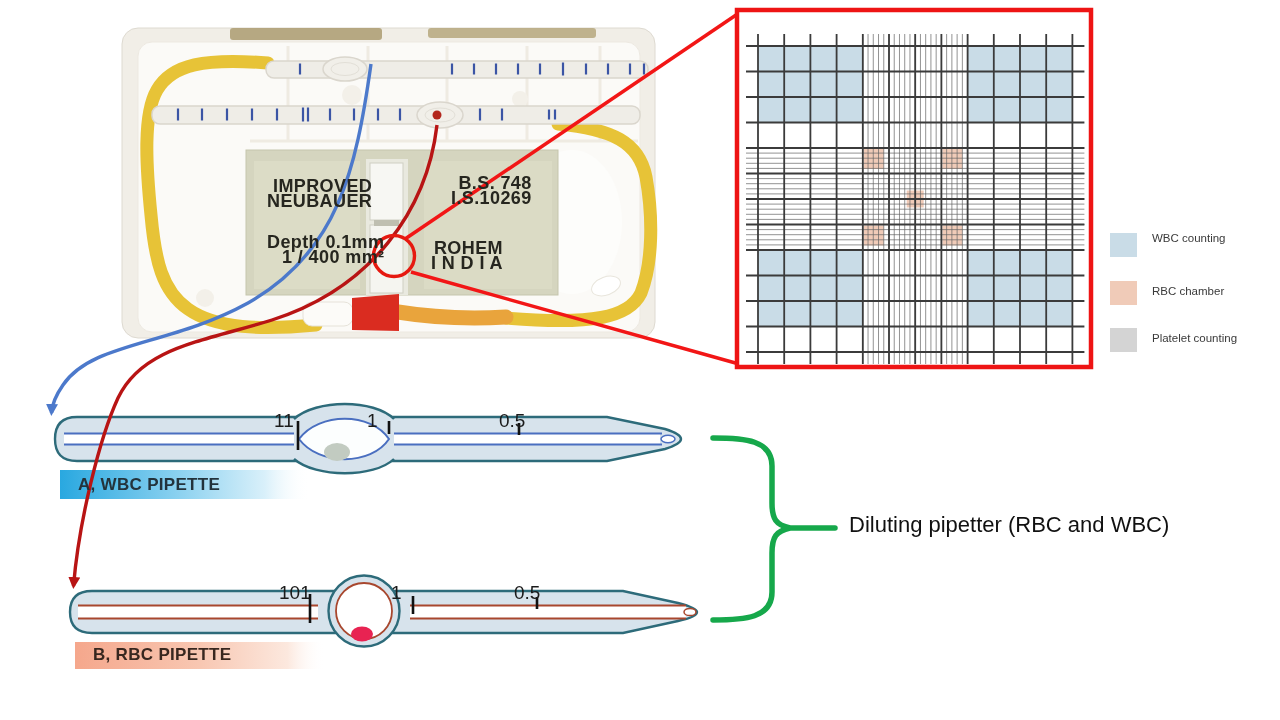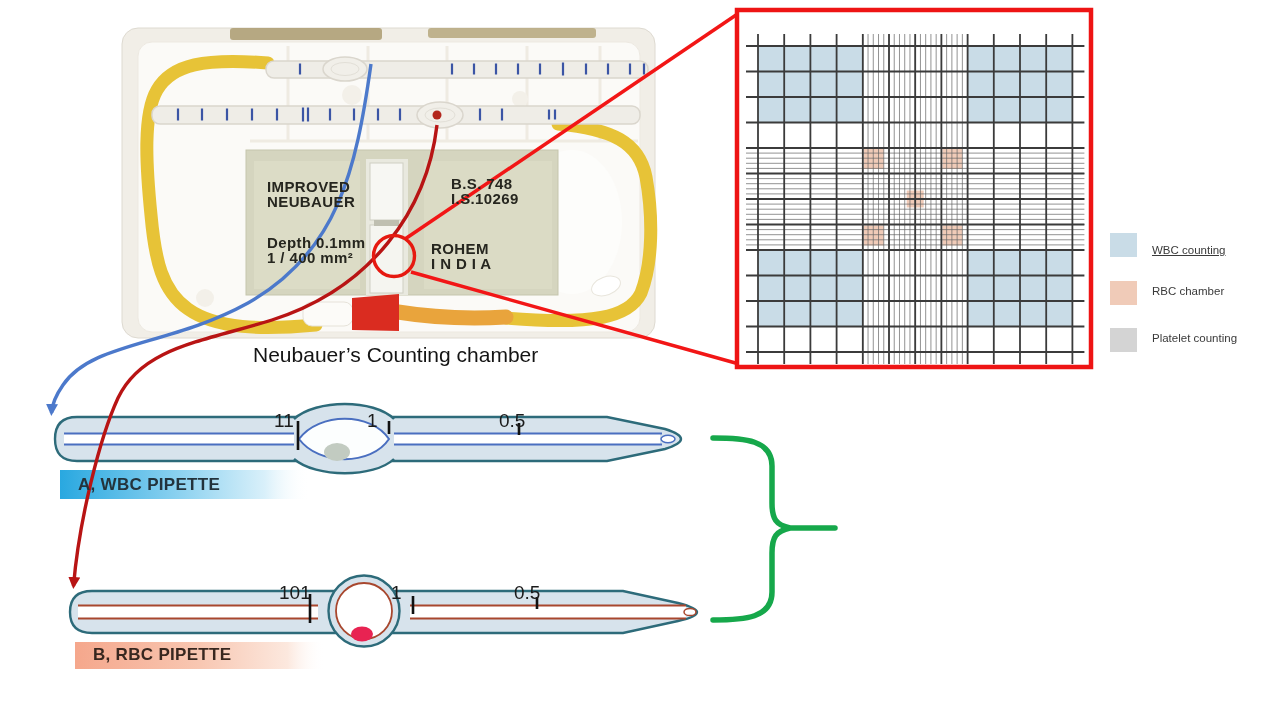--- a/index.html
+++ b/index.html
@@ -1,21 +1,21 @@
 <!DOCTYPE html>
 <html><head>
 <meta charset="utf-8">
 <style>
   html,body{margin:0;padding:0;background:#ffffff;}
   .canvas{position:relative;width:1280px;height:720px;background:#ffffff;overflow:hidden;
           font-family:"Liberation Sans",sans-serif;}
   .canvas svg.scene{position:absolute;left:0;top:0;z-index:1;}
   .abs{position:absolute;z-index:2;}
-  .chamber-text{font-weight:bold;font-size:15px;line-height:15px;color:#26261f;
-                white-space:pre-line;letter-spacing:.4px;}
+  .chamber-text{font-weight:bold;font-size:18px;line-height:15px;color:#26261f;
+                white-space:pre-line;letter-spacing:.4px;text-align:right;}
   .caption{font-size:21px;color:#141414;}
   .mark{font-size:19px;color:#1b1b1b;width:44px;text-align:left;margin-top:21px;}
   .bar-label{height:29px;display:flex;align-items:center;padding-left:18px;
              font-weight:bold;font-size:17px;color:#23333c;letter-spacing:.3px;}
   .legend-label{font-size:11.5px;color:#3a3a3a;}
   .brace-label{font-size:22px;color:#111111;}
 </style>
 </head>
 <body>
 
@@ -277,31 +277,31 @@
 
 <div class="abs chamber-text" style="left:267px;top:179px;">IMPROVED
 NEUBAUER</div>
 <div class="abs chamber-text" style="left:451px;top:176px;">B.S. 748
 I.S.10269</div>
 <div class="abs chamber-text" style="left:267px;top:235px;">Depth 0.1mm
 1 / 400 mm²</div>
 <div class="abs chamber-text" style="left:431px;top:241px;">ROHEM
 I N D I A</div>
 
-<div class="abs caption" style="left:253px;top:343px;">Neubauer’s Counting chamber</div>
 
 <div class="abs mark" style="left:274px;top:389px;">11</div>
 <div class="abs mark" style="left:367px;top:389px;">1</div>
 <div class="abs mark" style="left:499px;top:389px;">0.5</div>
 
 <div class="abs mark" style="left:279px;top:561px;">101</div>
 <div class="abs mark" style="left:391px;top:561px;">1</div>
 <div class="abs mark" style="left:514px;top:561px;">0.5</div>
 
 <div class="abs bar-label" style="left:60px;top:470px;width:224px;">A, WBC PIPETTE</div>
 <div class="abs bar-label" style="left:75px;top:641px;width:224px;height:27px;color:#38271f;">B, RBC PIPETTE</div>
 
-
-<div class="abs legend-label" style="left:1152px;top:244px;text-decoration:underline;">WBC counting</div>
+<div class="abs brace-label" style="left:849px;top:512px;">Diluting pipetter (RBC and WBC)</div>
+
+<div class="abs legend-label" style="left:1152px;top:232px;">WBC counting</div>
 <div class="abs legend-label" style="left:1152px;top:285px;">RBC chamber</div>
 <div class="abs legend-label" style="left:1152px;top:332px;">Platelet counting</div>
 
 </div>
 
 </body></html>

